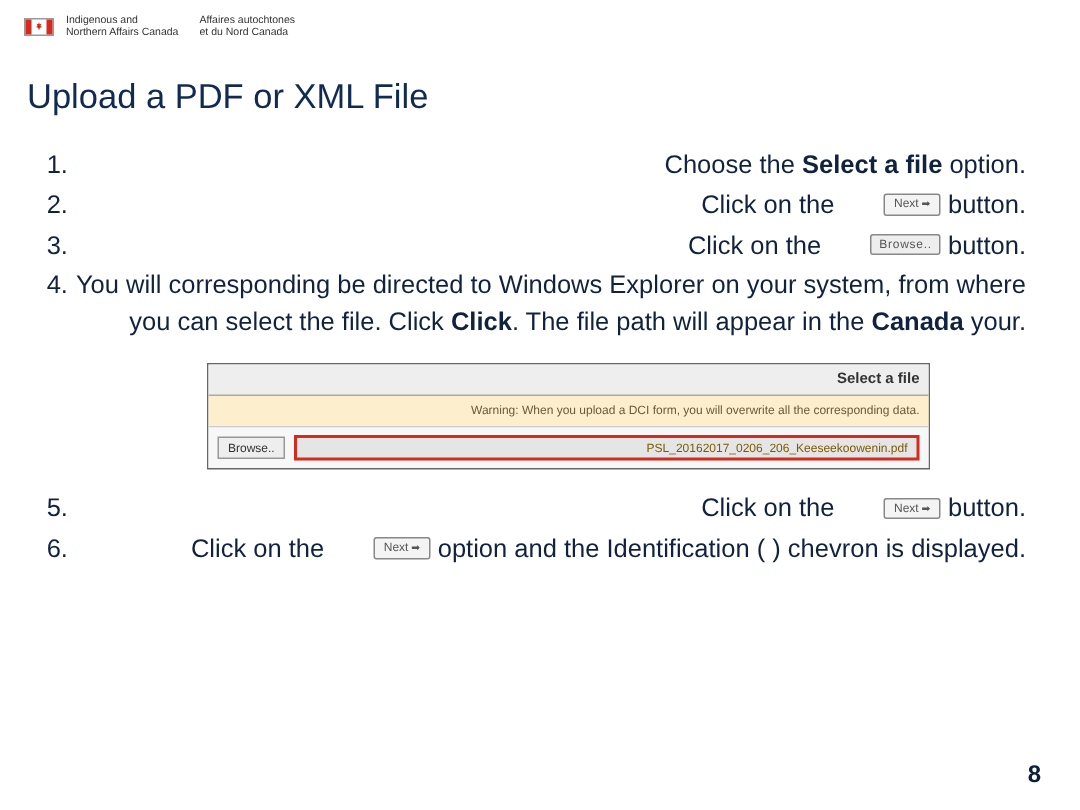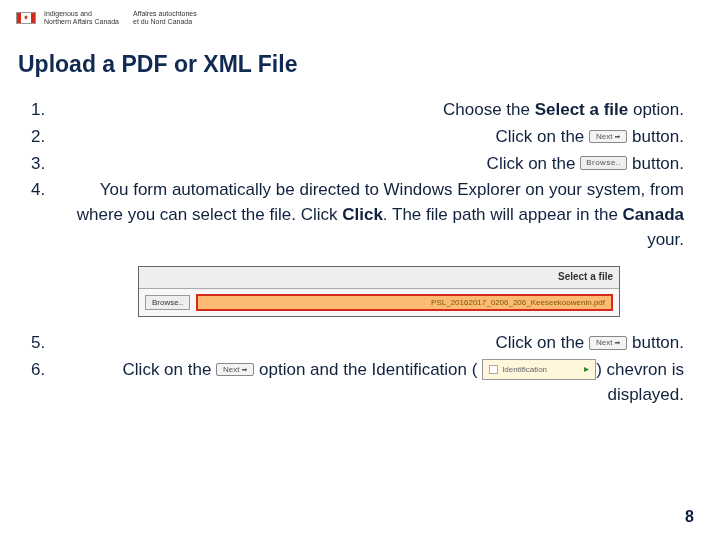--- a/index.html
+++ b/index.html
@@ -42,21 +42,21 @@
     left: 7px; top: 2px;
     width: 4px; height: 6px;
     background: #d52b1e;
     clip-path: polygon(50% 0, 62% 25%, 90% 18%, 75% 45%, 100% 55%, 60% 65%, 65% 90%, 50% 75%, 35% 90%, 40% 65%, 0 55%, 25% 45%, 10% 18%, 38% 25%);
   }
   .dept { display: flex; gap: 14px; }
   .dept-col { line-height: 1.1; }
 
   .title {
     font-size: 23px;
-    font-weight: bold;
+    font-weight: normal;
     margin: 26px 0 20px 18px;
     color: #102a52;
   }
 
   ol.steps {
     margin: 0 36px 0 30px;
     padding-left: 20px;
     font-size: 17px;
     line-height: 1.45;
     color: #11223f;
@@ -70,20 +70,21 @@
     vertical-align: middle;
     border: 1px solid #888;
     background: #f4f4f4;
     color: #555;
     font-size: 8px;
     padding: 1px 6px;
     border-radius: 2px;
     line-height: 1.2;
     position: relative;
     top: -1px;
+    margin-left: 28px;
   }
   .ui-btn.next::after {
     content: " \27A1";
     font-size: 7px;
   }
   .ui-btn.browse {
     padding: 1px 5px;
     letter-spacing: 0.5px;
     background: #eee;
   }
@@ -142,21 +143,21 @@
   }
   .shot-row .browse-b {
     border: 1px solid #999;
     background: #eee;
     padding: 1px 6px;
     font-size: 8px;
     color: #333;
   }
   .shot-row .path-box {
     border: 2px solid #d52b1e;
-    background: #fdba74;
+    background: #e5e5e5;
     padding: 1px 6px;
     flex: 1;
     color: #7a5a00;
     font-size: 8px;
     white-space: nowrap;
     overflow: hidden;
   }
 
   .pagenum {
     position: absolute;
@@ -194,35 +195,32 @@
   <li>
     <span>Choose the </span><b>Select a file</b><span> option.</span>
   </li>
   <li>
     <span>Click on the </span><span class="ui-btn next">Next</span><span> button.</span>
   </li>
   <li>
     <span>Click on the </span><span class="ui-btn browse">Browse..</span><span> button.</span>
   </li>
   <li>
-    <span>You form automatically be directed to Windows Explorer on your system, from where you can select the file. Click </span><b>Click</b><span>. The file path will appear in the </span><b>Canada</b><span> your.</span>
+    <span>You will corresponding be directed to Windows Explorer on your system, from where you can select the file. Click </span><b>Click</b><span>. The file path will appear in the </span><b>Canada</b><span> your.</span>
 
     <div class="shot">
       <div class="shot-title">Select a file</div>
+      <div class="shot-warn">Warning: When you upload a DCI form, you will overwrite all the corresponding data.</div>
       <div class="shot-row">
         <span class="browse-b">Browse..</span>
         <span class="path-box">PSL_20162017_0206_206_Keeseekoowenin.pdf</span>
       </div>
     </div>
   </li>
   <li class="gap" value="5">
     <span>Click on the </span><span class="ui-btn next">Next</span><span> button.</span>
   </li>
   <li>
-    <span>Click on the </span><span class="ui-btn next">Next</span><span> option and the Identification ( </span><span class="ident-chev">
-        <span class="sq"></span>
-        <span>Identification</span>
-        <span class="arrow">▸</span>
-      </span><span>) chevron is displayed.</span>
+    <span>Click on the </span><span class="ui-btn next">Next</span><span> option and the Identification ( </span><span>) chevron is displayed.</span>
   </li>
 </ol>
 
 <div class="pagenum">8</div>
 
 </body></html>

